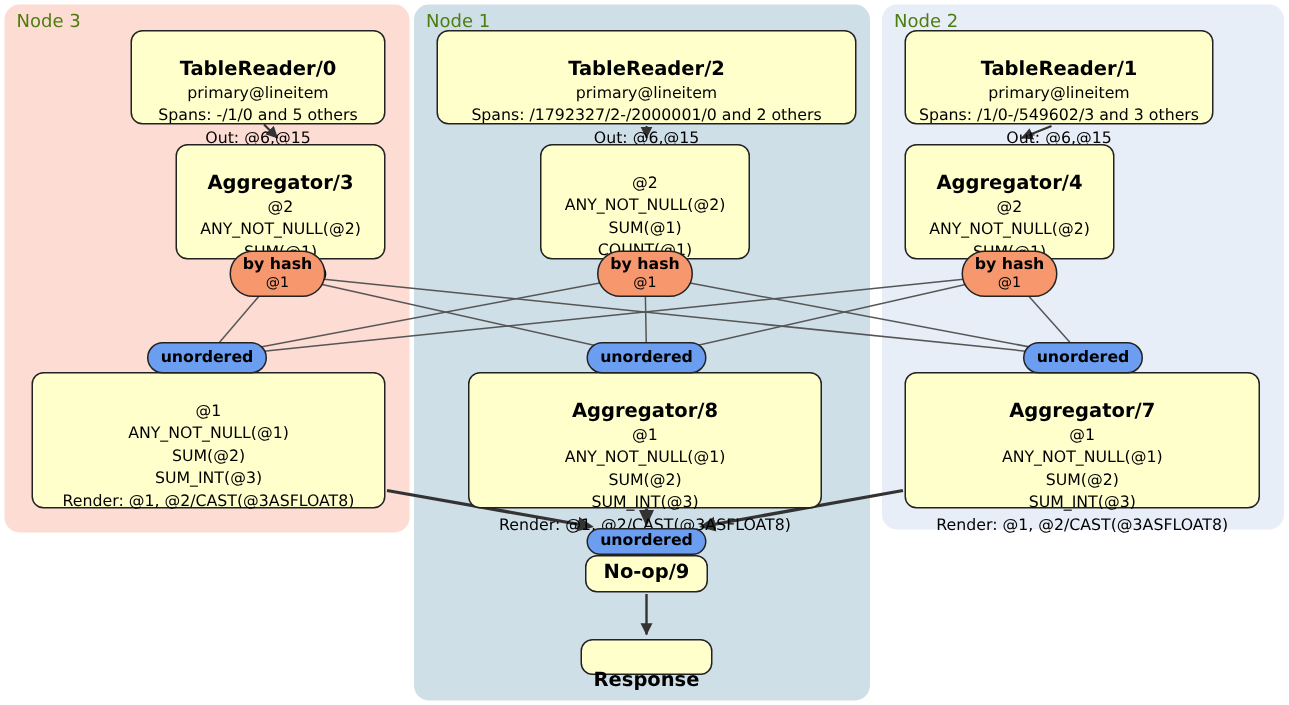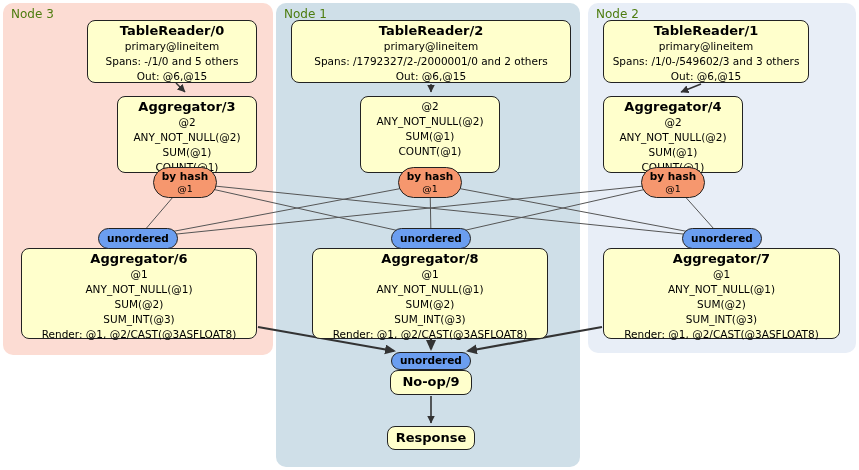--- a/index.html
+++ b/index.html
@@ -6,21 +6,21 @@
   .canvas{
     position:relative;width:859px;height:470px;background:#ffffff;
     font-family:"DejaVu Sans","Liberation Sans",sans-serif;color:#000;
     overflow:hidden;
   }
   .region{position:absolute;border-radius:10px;z-index:0;}
   .region-label{position:absolute;top:4px;left:8px;font-size:12px;color:#4d7c0f;white-space:nowrap;}
   .edges{position:absolute;left:0;top:0;z-index:1;pointer-events:none;}
   .pbox{
     position:absolute;background:#ffffcc;border:1.5px solid #222;border-radius:8px;
-    box-sizing:border-box;text-align:center;z-index:3;padding-top:2px;
+    box-sizing:border-box;text-align:center;z-index:3;padding-top:18px;
   }
   .pbox .title{font-weight:bold;font-size:13px;line-height:16px;white-space:nowrap;}
   .pbox .line{font-size:10.5px;line-height:15px;white-space:nowrap;}
   .single .title{line-height:20px;}
   .router{
     position:absolute;background:#f6976e;border:1.5px solid #222;border-radius:16px;
     box-sizing:border-box;text-align:center;z-index:4;
   }
   .router .rlabel{font-weight:bold;font-size:10.5px;line-height:13px;margin-top:2px;white-space:nowrap;}
   .router .rdetail{font-size:9.5px;line-height:11px;white-space:nowrap;}
@@ -135,21 +135,20 @@
   <div class="router" style="left:641px;top:167px;width:64px;height:31px;">
     <div class="rlabel">by hash</div>
     <div class="rdetail">@1</div>
   </div>
 
   <div class="sync row" style="left:98px;top:228px;">unordered</div>
   <div class="sync row" style="left:391px;top:228px;">unordered</div>
   <div class="sync row" style="left:682px;top:228px;">unordered</div>
 
   <div class="pbox" style="left:21px;top:248px;width:236px;height:91px;">
-    <div class="title">Aggregator/6</div>
     <div class="line">@1</div>
     <div class="line">ANY_NOT_NULL(@1)</div>
     <div class="line">SUM(@2)</div>
     <div class="line">SUM_INT(@3)</div>
     <div class="line">Render: @1, @2/CAST(@3ASFLOAT8)</div>
   </div>
   <div class="pbox" style="left:312px;top:248px;width:236px;height:91px;">
     <div class="title">Aggregator/8</div>
     <div class="line">@1</div>
     <div class="line">ANY_NOT_NULL(@1)</div>
@@ -163,17 +162,17 @@
     <div class="line">ANY_NOT_NULL(@1)</div>
     <div class="line">SUM(@2)</div>
     <div class="line">SUM_INT(@3)</div>
     <div class="line">Render: @1, @2/CAST(@3ASFLOAT8)</div>
   </div>
 
   <div class="sync final" style="left:391px;top:352px;">unordered</div>
   <div class="pbox single" style="left:390px;top:370px;width:82px;height:25px;padding-top:0;">
     <div class="title" style="line-height:22px;">No-op/9</div>
   </div>
-  <div class="pbox single" style="left:387px;top:426px;width:88px;height:24px;padding-top:0;">
+  <div class="pbox single" style="left:387px;top:426px;width:88px;height:24px;padding-top:16px;">
     <div class="title" style="line-height:21px;">Response</div>
   </div>
 
 </div>
 
 </body></html>

